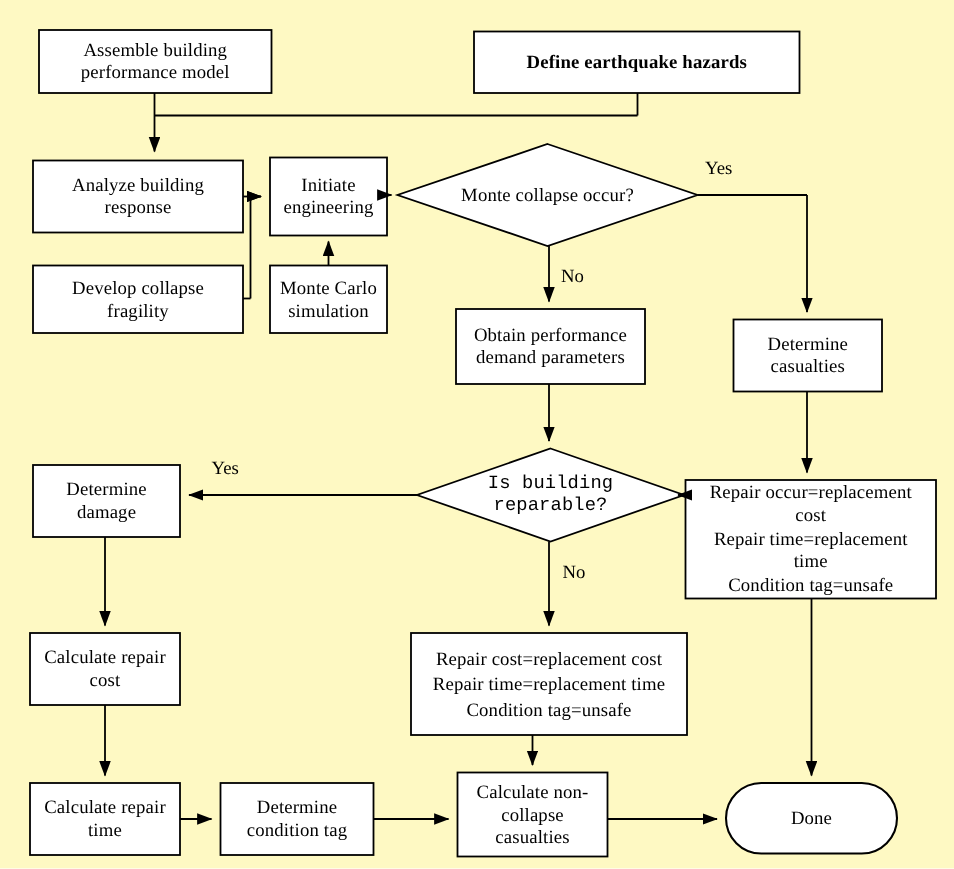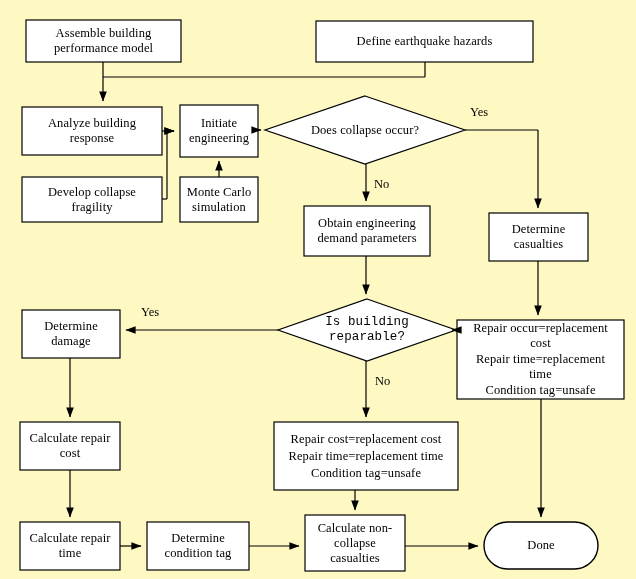--- a/index.html
+++ b/index.html
@@ -136,37 +136,37 @@
     <line class="edge-line" x1="355" y1="490" x2="355" y2="510" marker-end="url(#arrow)"></line>
 
     <line class="edge-line" x1="405" y1="546" x2="478" y2="546" marker-end="url(#arrow)"></line>
 
     <line class="edge-line" x1="541" y1="399" x2="541" y2="517" marker-end="url(#arrow)"></line>
   </svg>
 
   <div class="node-text" style="left:26px; top:20px; width:155px; height:42px;">Assemble building
 performance model</div>
 
-  <div class="node-text" style="left:316px; top:21px; width:217px; height:41px;">Define earthquake hazards</div>
+  <div class="node-text" style="left:316px; top:21px; width:217px; height:41px;font-weight:bold;">Define earthquake hazards</div>
 
   <div class="node-text" style="left:22px; top:107px; width:140px; height:48px;">Analyze building
 response</div>
 
   <div class="node-text" style="left:180px; top:105px; width:78px; height:52px;">Initiate
 engineering</div>
 
   <div class="node-text" style="left:22px; top:177px; width:140px; height:45px;">Develop collapse
 fragility</div>
 
   <div class="node-text" style="left:180px; top:177px; width:78px; height:45px;">Monte Carlo
 simulation</div>
 
-  <div class="node-text" style="left:275px; top:116px; width:180px; height:28px;">Does collapse occur?</div>
-
-  <div class="node-text" style="left:304px; top:206px; width:126px; height:50px;">Obtain engineering
+  <div class="node-text" style="left:275px; top:116px; width:180px; height:28px;">Monte collapse occur?</div>
+
+  <div class="node-text" style="left:304px; top:206px; width:126px; height:50px;">Obtain performance
 demand parameters</div>
 
   <div class="node-text" style="left:489px; top:213px; width:99px; height:48px;">Determine
 casualties</div>
 
   <div class="node-text" style="left:287px; top:317px; width:160px; height:26px;font-family:Liberation Mono, monospace;">Is building reparable?</div>
 
   <div class="node-text" style="left:459px; top:320px; width:163px; height:79px; font-size:12.5px; line-height:15.5px;">Repair occur=replacement
 cost
 Repair time=replacement

